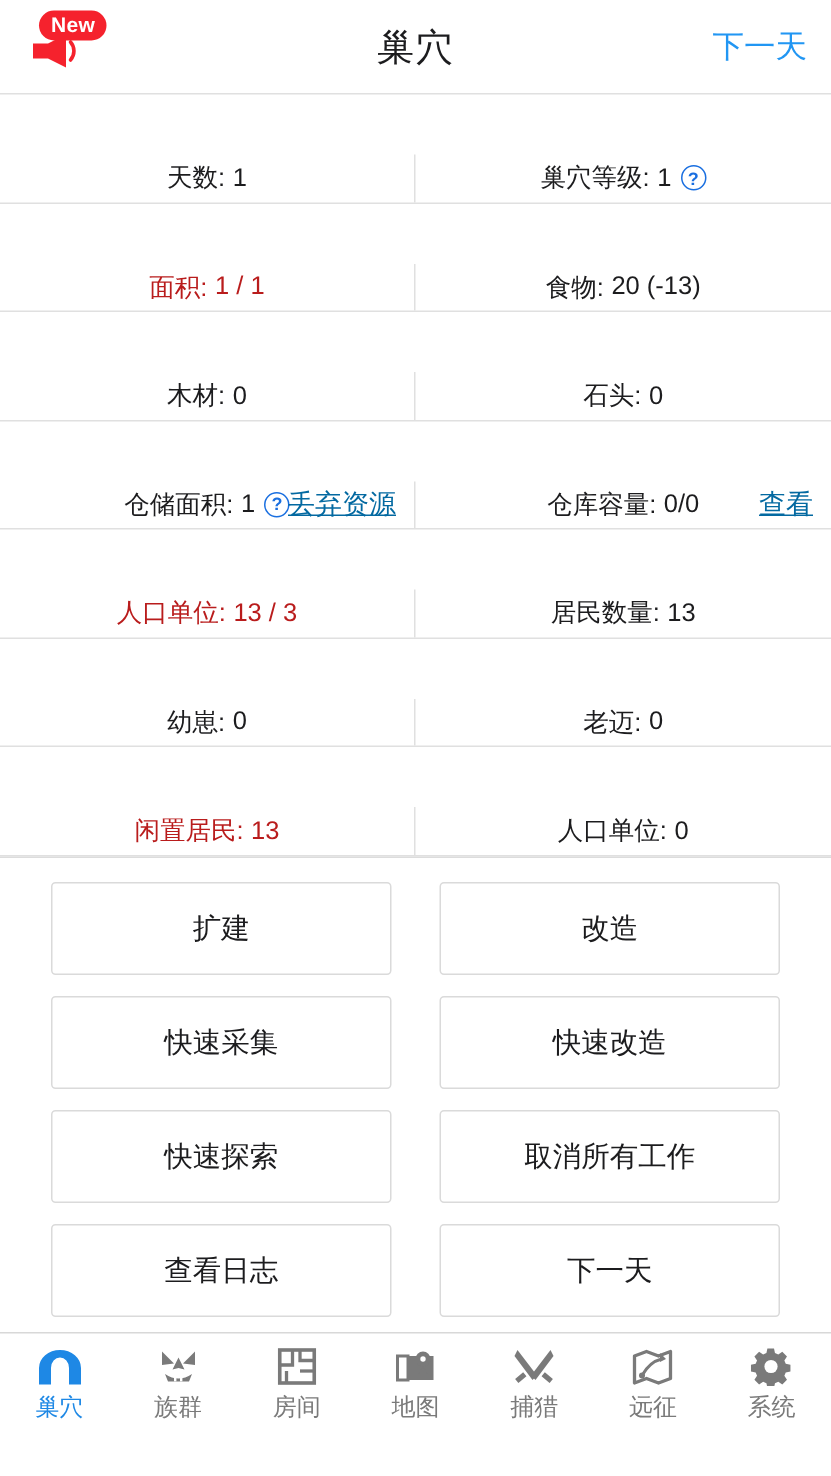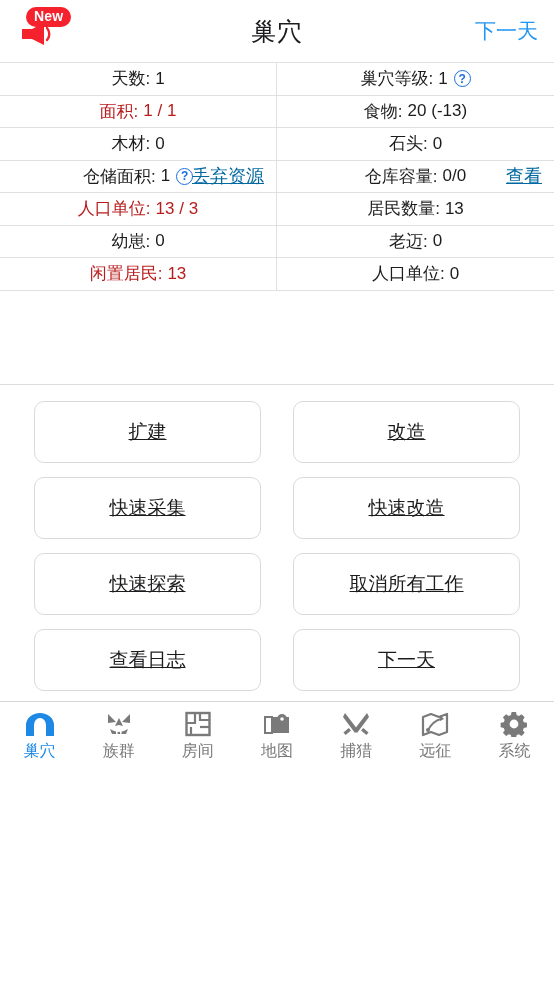--- a/index.html
+++ b/index.html
@@ -27,21 +27,21 @@
     border-radius: 11px; padding: 1px 8px 2px 8px;
     line-height: 17px; letter-spacing: .2px;
   }
   .header-right {
     position: absolute; right: 16px; top: 50%; transform: translateY(-50%);
     font-size: 21px; color: #2196f3; white-space: nowrap;
   }
 
   
   .stats { border-top: 1px solid #e0e0e0; }
-  .stats-row { display: flex; border-bottom: 1px solid #e0e0e0; height: 32.5px; }
+  .stats-row { display: flex; border-bottom: 1px solid #e0e0e0; height: 32.5px; margin-top: 40px; }
   .cell {
     flex: 1 1 50%; position: relative;
     display: flex; align-items: center; justify-content: center;
     font-size: 17px; color: #1c1c1e; padding: 0 10px; min-width: 0;
   }
   .cell.left-cell { border-right: 1px solid #e0e0e0; }
   .cell .label { white-space: nowrap; }
   .cell.alert { color: #b91c1c; align-items: center; }
   .cell .value { margin-left: 5px; white-space: nowrap; }
   .help-icon {
@@ -63,26 +63,25 @@
 
   
   .actions {
     border-top: 1px solid #dcdcdc;
     padding: 16px 34px 10px 34px;
     display: grid; grid-template-columns: 1fr 1fr;
     gap: 14px 32px;
     flex: 0 0 auto;
   }
   .action-btn {
-    height: 62px; border: 1px solid #dadada; border-radius: 10px;
+    height: 62px; border: 1px solid #dadada; border-radius: 3px;
     background: #ffffff; color: #1c1c1e; font-size: 19px;
     display: flex; align-items: center; justify-content: center;
     font-family: "Liberation Sans", "DejaVu Sans", sans-serif;
     cursor: pointer;
-    text-decoration: underline;
   }
 
   
   .tabbar {
     flex: 0 0 68px; height: 68px;
     border-top: 1px solid #d8d8d8;
     display: flex; align-items: stretch; background: #ffffff;
   }
   .tab {
     flex: 1 1 0; display: flex; flex-direction: column;

